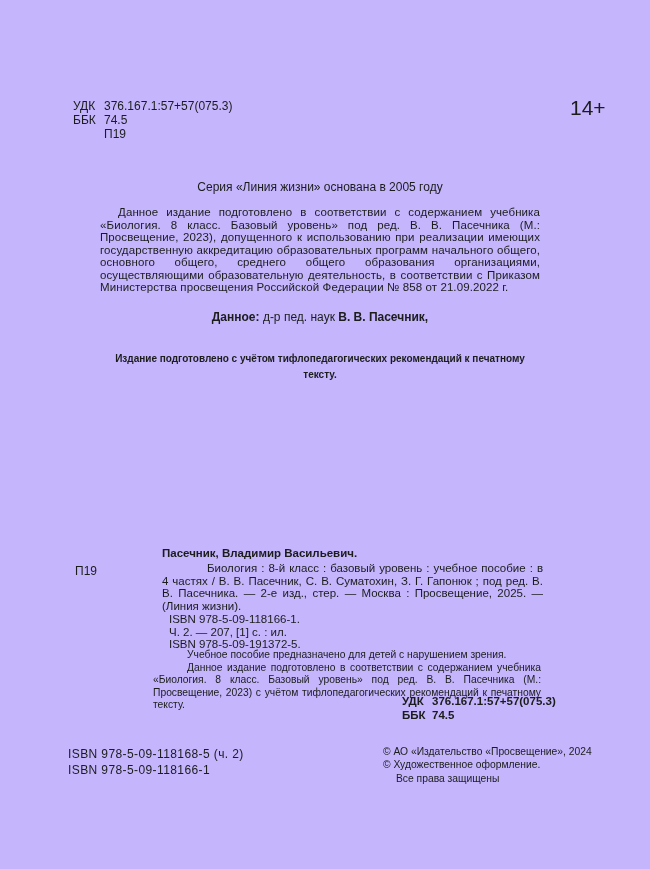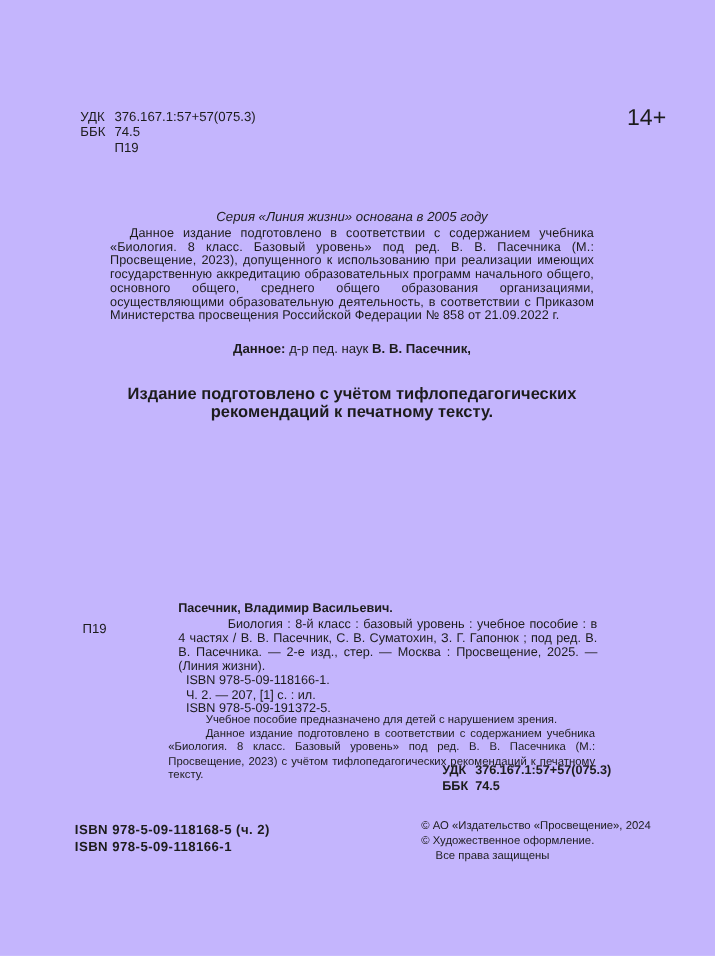--- a/index.html
+++ b/index.html
@@ -16,35 +16,35 @@
   
   .top-codes { position: absolute; top: 99px; left: 73px; font-size: 12px; line-height: 14px; }
   .code-row { white-space: nowrap; }
   .code-label { display: inline-block; width: 31px; }
 
   
   .age-rating { position: absolute; top: 96px; left: 570px; font-size: 21px; line-height: 24px; }
 
   
   .series-note { position: absolute; top: 180px; left: 100px; width: 440px; text-align: center;
-    font-style: italic; font-size: 12px; margin-top: 10px; }
+    font-size: 12px; }
 
   
   .conformity { position: absolute; top: 206px; left: 100px; width: 440px;
     font-size: 11.5px; line-height: 12.5px; text-align: justify; text-indent: 18px;
     letter-spacing: 0.1px; }
 
   
   .authors { position: absolute; top: 309px; left: 100px; width: 440px; text-align: center;
     font-size: 12px; line-height: 17px; }
   .b { font-weight: bold; }
 
   
   .typhlo { position: absolute; top: 351px; left: 100px; width: 440px; text-align: center;
-    font-size: 15px; line-height: 16px; font-weight: bold; }
+    font-size: 10px; line-height: 16px; font-weight: bold; }
 
   
   .bib { position: absolute; top: 547px; left: 0; width: 650px; }
   .bib-sign { position: absolute; left: 75px; top: 17px; font-size: 12px; }
   .bib-text { margin-left: 162px; width: 381px; font-size: 11.5px; line-height: 13px; }
   .bib-heading { font-weight: bold; }
   .bib-desc { text-align: justify; text-indent: 45px; line-height: 12.6px; margin-top: 2px; }
   .bib-isbn-block { margin-left: 7px; line-height: 12.4px; margin-top: 1px; }
 
   
@@ -53,21 +53,21 @@
   .small-notes p { margin: 0; text-indent: 34px; }
   .small-notes .justified { text-align: justify; }
 
   
   .bottom-codes { position: absolute; top: 695px; left: 402px; font-size: 11.5px;
     line-height: 13.8px; font-weight: bold; }
   .bottom-codes .code-label { width: 30px; }
 
   
   .footer-isbn { position: absolute; top: 746px; left: 68px; font-size: 12px;
-    line-height: 16px; font-weight: bold; letter-spacing: 0.4px; }
+    line-height: 16px; font-weight: normal; letter-spacing: 0.4px; }
   .footer-copyright { position: absolute; top: 745px; left: 383px; font-size: 10.3px;
     line-height: 13.4px; }
   .footer-copyright .indent { padding-left: 13px; }
 </style>
 </head>
 <body>
 
 <div class="page">
 
   <div class="top-codes">

